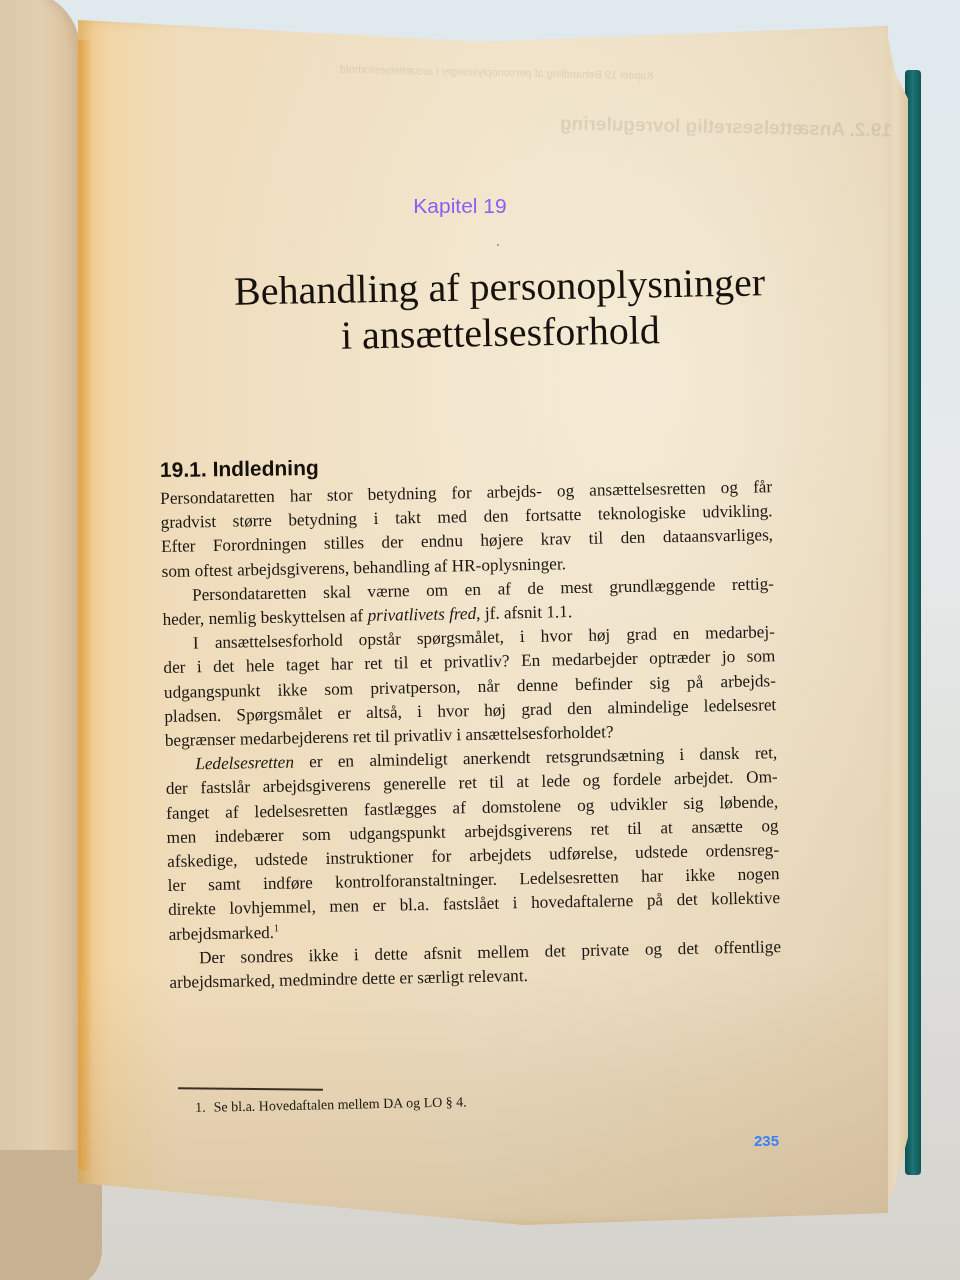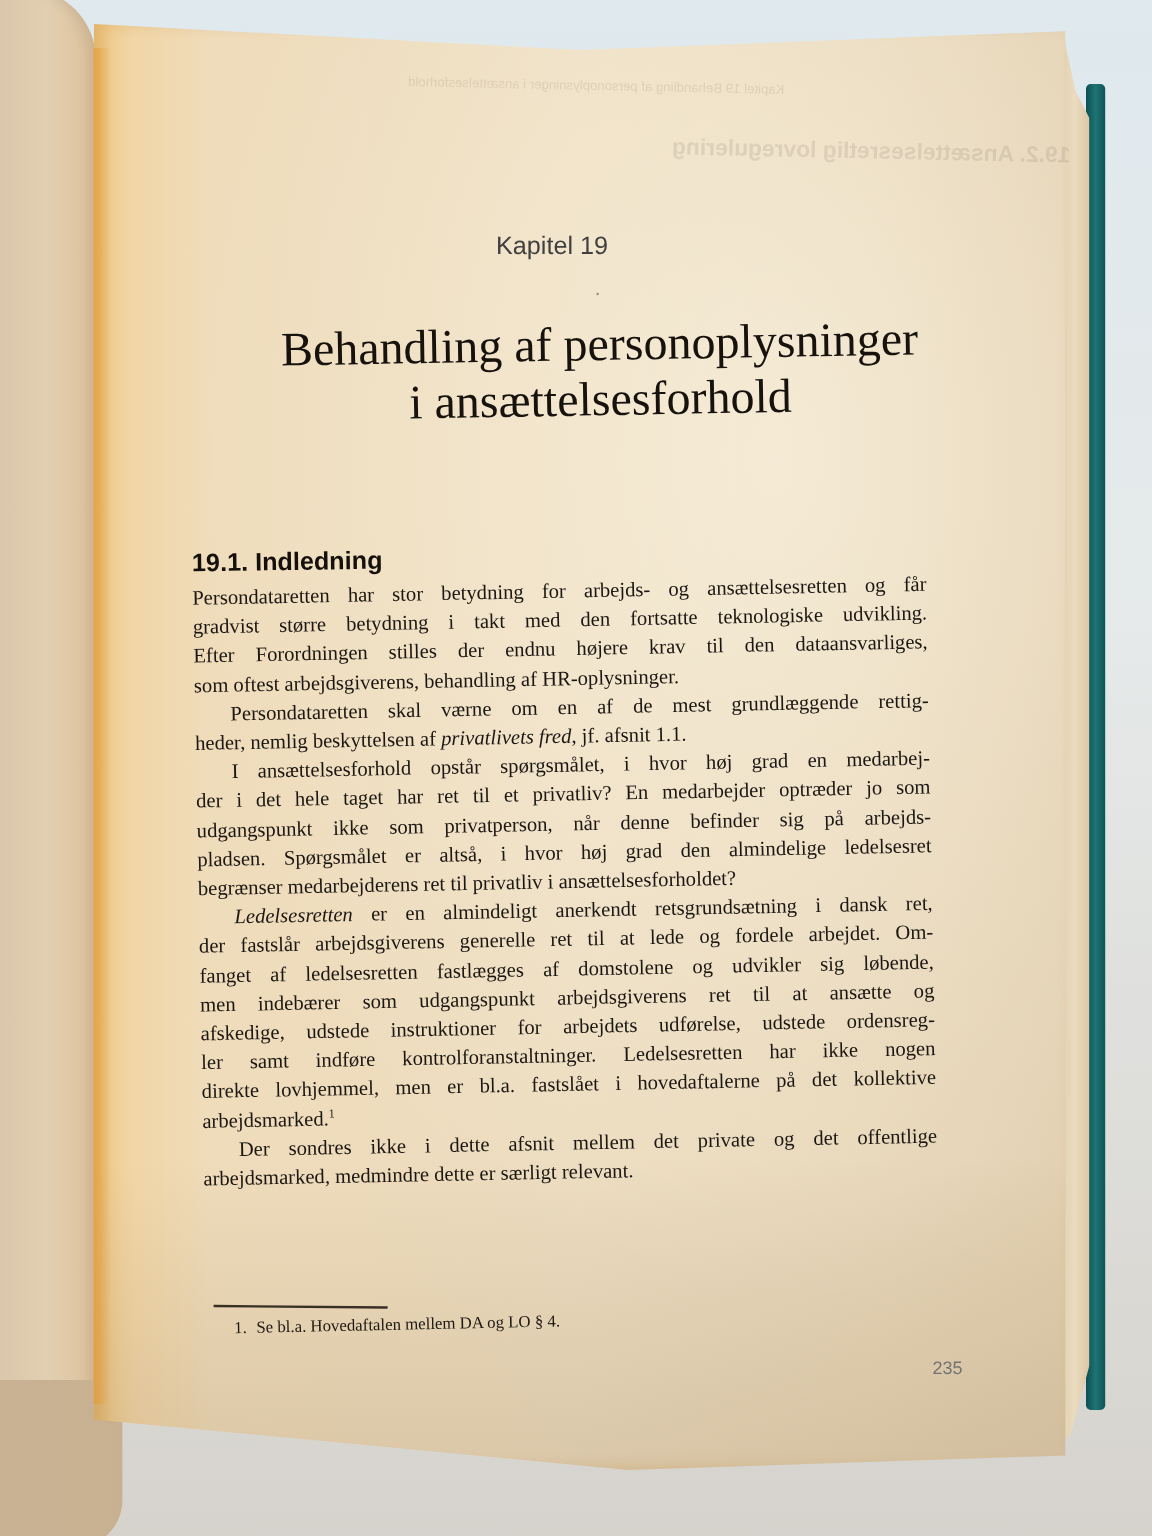--- a/index.html
+++ b/index.html
@@ -99,21 +99,21 @@
       width: 960px; height: 1280px;
       color: #1c1712;
     }
     .chapter-label {
       position: absolute;
       left: 0; width: 920px;
       top: 194px;
       text-align: center;
       font-family: "Liberation Sans", sans-serif;
       font-size: 21px;
-      color: #404040;
+      color: #8b5cf6;
     }
     .chapter-title {
       position: absolute;
       left: 130px; width: 740px;
       top: 264px;
       text-align: center;
       font-size: 40px;
       line-height: 46px;
       color: #17120d;
       transform: rotate(-1deg);
@@ -179,26 +179,26 @@
       font-size: 14px;
       color: #1f1913;
       transform: rotate(-1.2deg);
       transform-origin: left top;
     }
     .footnote .fn-num {
       margin-right: 8px;
     }
     .page-number {
       position: absolute;
-      left: 777px;
+      left: 754px;
       top: 1132px;
       font-family: "Liberation Sans", sans-serif;
-      font-weight: normal;
+      font-weight: bold;
       font-size: 15px;
-      color: #737373;
+      color: #3b82f6;
     }
     .speck {
       position: absolute;
       left: 497px; top: 244px;
       width: 2px; height: 2px;
       border-radius: 50%;
       background: rgba(60,50,40,0.5);
     }
   </style>
 </head>

